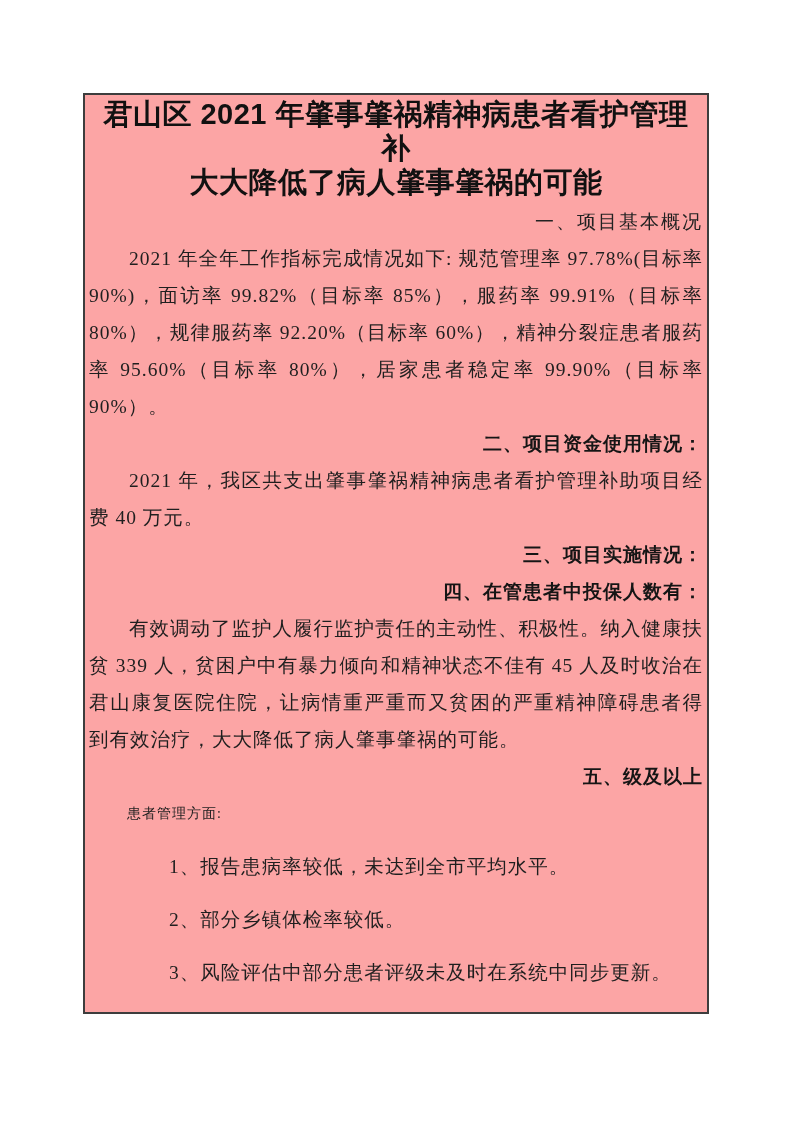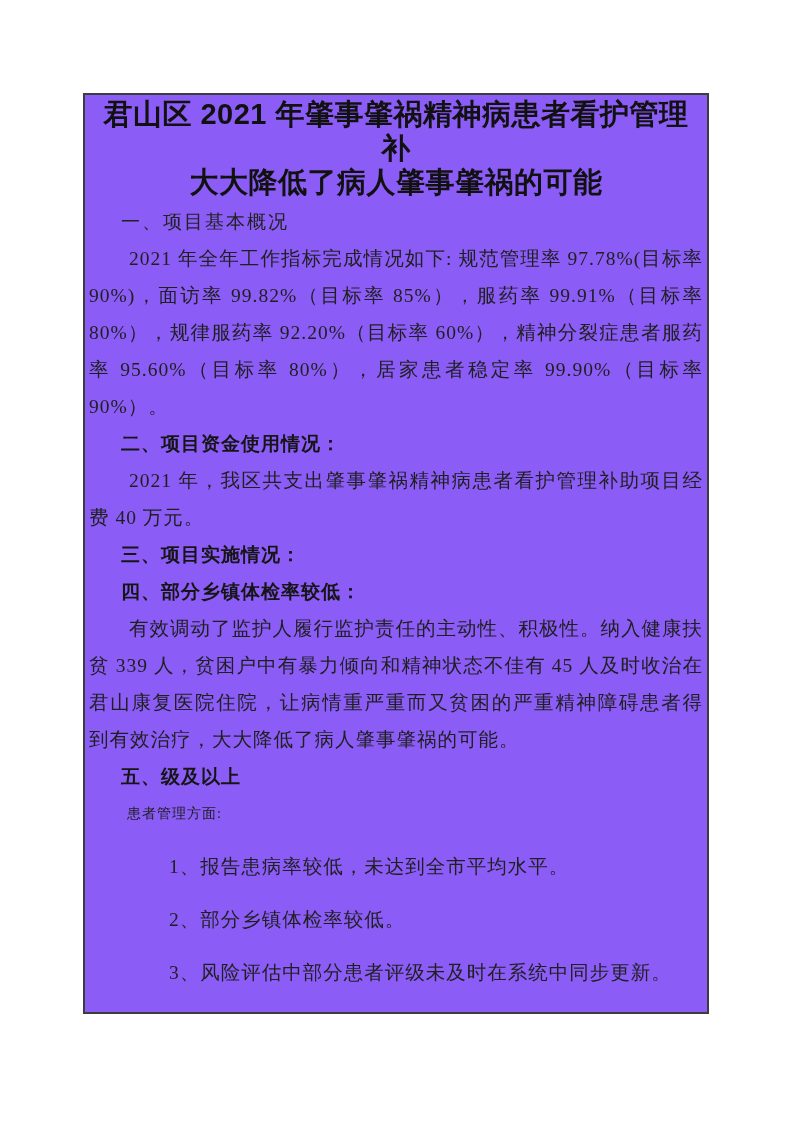--- a/index.html
+++ b/index.html
@@ -15,21 +15,21 @@
     background: #ffffff;
     color: #1b1b1b;
     overflow: hidden;
   }
   .doc-frame {
     position: absolute;
     left: 83px; top: 93px;
     width: 626px; height: 921px;
     border: 2px solid #3d3d3d;
     padding: 2px 4px 0 4px;
-    background: #8b5cf6;
+    background: #fca5a5;
   }
   .title {
     margin: 0 0 4px 0;
     font-family: "Liberation Sans", "DejaVu Sans", sans-serif;
     font-weight: bold;
     font-size: 29px;
     line-height: 34px;
     text-align: center;
     color: #111111;
     letter-spacing: 0.5px;
@@ -37,20 +37,21 @@
   .title .title-line { display: block; }
   .heading {
     margin: 0;
     font-family: "Liberation Sans", "DejaVu Sans", sans-serif;
     font-weight: bold;
     font-size: 19px;
     line-height: 37px;
     padding-left: 32px;
     color: #151515;
     letter-spacing: 1px;
+    text-align: right;
   }
   .heading.plain {
     font-family: "Liberation Serif", "DejaVu Serif", serif;
     font-weight: normal;
     color: #222222;
     letter-spacing: 2px;
   }
   .para {
     margin: 0;
     font-size: 19.5px;
@@ -96,21 +97,21 @@
     <div class="section">
       <h2 class="heading">二、项目资金使用情况：</h2>
       <p class="para">2021 年，我区共支出肇事肇祸精神病患者看护管理补助项目经费 40 万元。</p>
     </div>
 
     <div class="section">
       <h2 class="heading">三、项目实施情况：</h2>
     </div>
 
     <div class="section">
-      <h2 class="heading">四、部分乡镇体检率较低：</h2>
+      <h2 class="heading">四、在管患者中投保人数有：</h2>
       <p class="para">有效调动了监护人履行监护责任的主动性、积极性。纳入健康扶贫 339 人，贫困户中有暴力倾向和精神状态不佳有 45 人及时收治在君山康复医院住院，让病情重严重而又贫困的严重精神障碍患者得 到有效治疗，大大降低了病人肇事肇祸的可能。</p>
     </div>
 
     <div class="section">
       <h2 class="heading">五、级及以上</h2>
       <p class="subheading">患者管理方面:</p>
       <p class="list-item">1、报告患病率较低，未达到全市平均水平。</p>
       <p class="list-item">2、部分乡镇体检率较低。</p>
       <p class="list-item">3、风险评估中部分患者评级未及时在系统中同步更新。</p>
     </div>

